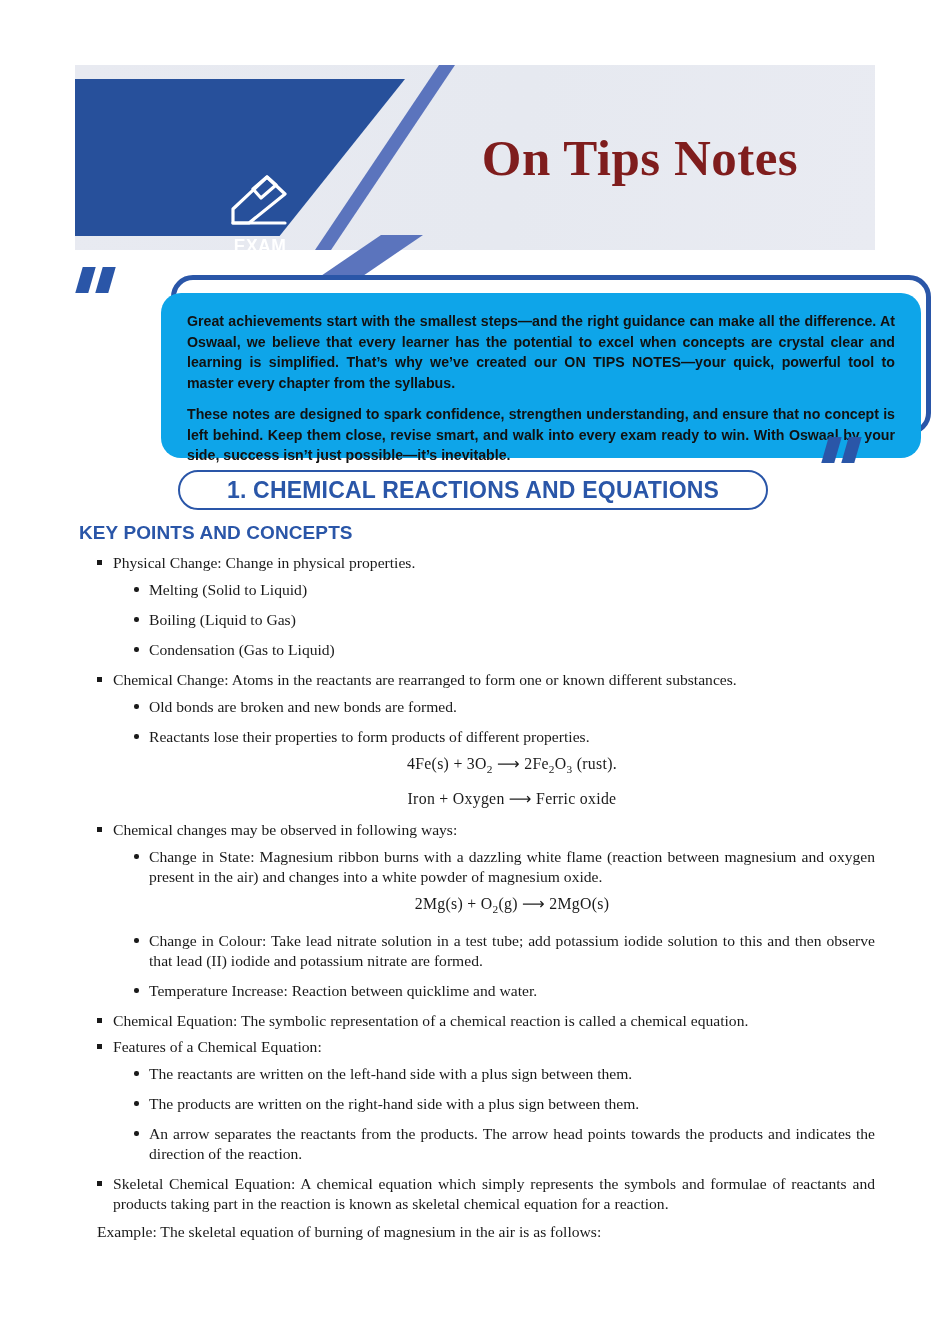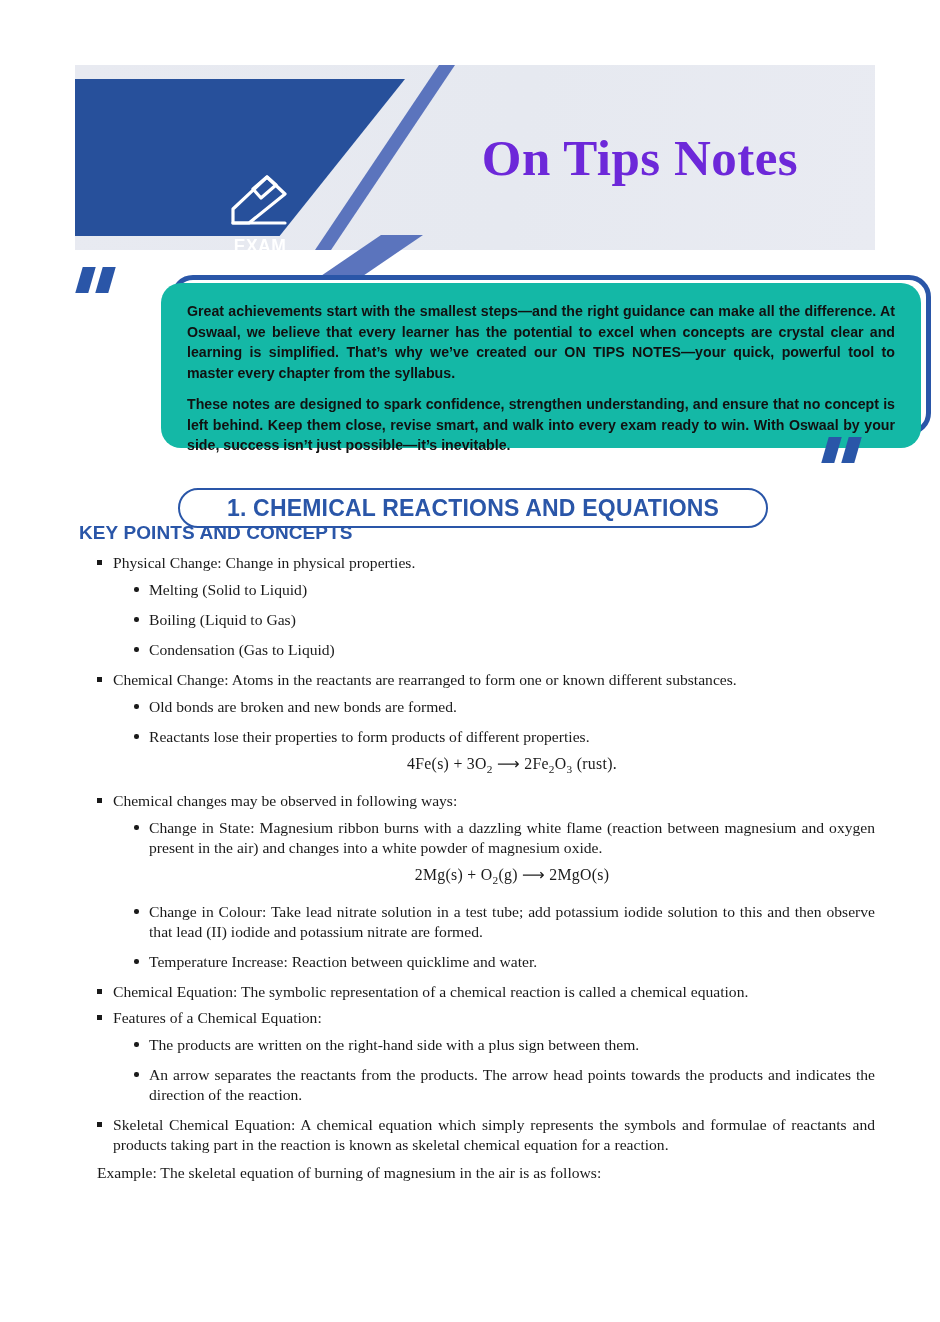--- a/index.html
+++ b/index.html
@@ -74,21 +74,21 @@
   .header-title {
     position: absolute;
     left: 330px; top: 0;
     width: 470px; height: 185px;
     display: flex;
     align-items: center;
     justify-content: center;
     font-family: "Liberation Serif", serif;
     font-weight: bold;
     font-size: 51px;
-    color: #6d28d9;
+    color: #7f1d1d;
     letter-spacing: 0.5px;
   }
 
   
   .quote-zone {
     position: absolute;
     left: 75px;
     top: 265px;
     width: 805px;
     height: 200px;
@@ -96,23 +96,23 @@
   .quote-accent {
     position: absolute;
     left: 96px; top: 10px;
     width: 760px; height: 160px;
     border: 5px solid #2a56a8;
     border-radius: 22px;
     box-sizing: border-box;
   }
   .quote-box {
     position: absolute;
-    left: 86px; top: 18px;
+    left: 86px; top: 28px;
     width: 760px; height: 165px;
-    background: #14b8a6;
+    background: #0ea5e9;
     border-radius: 20px;
     box-sizing: border-box;
     padding: 18px 26px 10px 26px;
   }
   .quote-box p {
     margin: 0 0 11px 0;
     font-family: "Liberation Sans", sans-serif;
     font-weight: bold;
     font-size: 14.2px;
     line-height: 20.5px;
@@ -147,21 +147,20 @@
     border-radius: 21px;
     box-sizing: border-box;
     display: flex;
     align-items: center;
     justify-content: center;
     font-family: "Liberation Sans", sans-serif;
     font-weight: bold;
     font-size: 23px;
     color: #2a56a8;
     letter-spacing: 0.2px;
-    margin-top: 18px;
   }
 
   
   .content {
     position: absolute;
     left: 75px;
     top: 522px;
     width: 800px;
   }
   .section-heading {
@@ -289,20 +288,21 @@
       </ul>
     </li>
 
     <li>
       <span class="bold">Chemical Change:</span><span> Atoms in the reactants are rearranged to form one or known different substances.</span>
       <ul class="lvl2">
         <li>Old bonds are broken and new bonds are formed.</li>
         <li>
           <span>Reactants lose their properties to form products of different properties.</span>
           <div class="equation"><span>4Fe(s) + 3O</span><sub>2</sub><span> ⟶ 2Fe</span><sub>2</sub><span>O</span><sub>3</sub><span> (rust).</span></div>
+          <div class="equation">Iron + Oxygen ⟶ Ferric oxide</div>
         </li>
       </ul>
     </li>
 
     <li>
       <span class="bold">Chemical changes may be observed in following ways:</span>
       <ul class="lvl2">
         <li>
           <span class="bold">Change in State:</span><span> Magnesium ribbon burns with a dazzling white flame (reaction between magnesium and oxygen present in the air) and changes into a white powder of magnesium oxide.</span>
           <div class="equation"><span>2Mg(s) + O</span><sub>2</sub><span>(g) ⟶ 2MgO(s)</span></div>
@@ -316,20 +316,21 @@
       </ul>
     </li>
 
     <li>
       <span class="bold">Chemical Equation:</span><span> The symbolic representation of a chemical reaction is called a chemical equation.</span>
     </li>
 
     <li>
       <span class="bold">Features of a Chemical Equation:</span>
       <ul class="lvl2">
+        <li>The reactants are written on the left-hand side with a plus sign between them.</li>
         <li>The products are written on the right-hand side with a plus sign between them.</li>
         <li>An arrow separates the reactants from the products. The arrow head points towards the products and indicates the direction of the reaction.</li>
       </ul>
     </li>
 
     <li>
       <span class="bold">Skeletal Chemical Equation:</span><span> A chemical equation which simply represents the symbols and formulae of reactants and products taking part in the reaction is known as skeletal chemical equation for a reaction.</span>
     </li>
   </ul>
 

